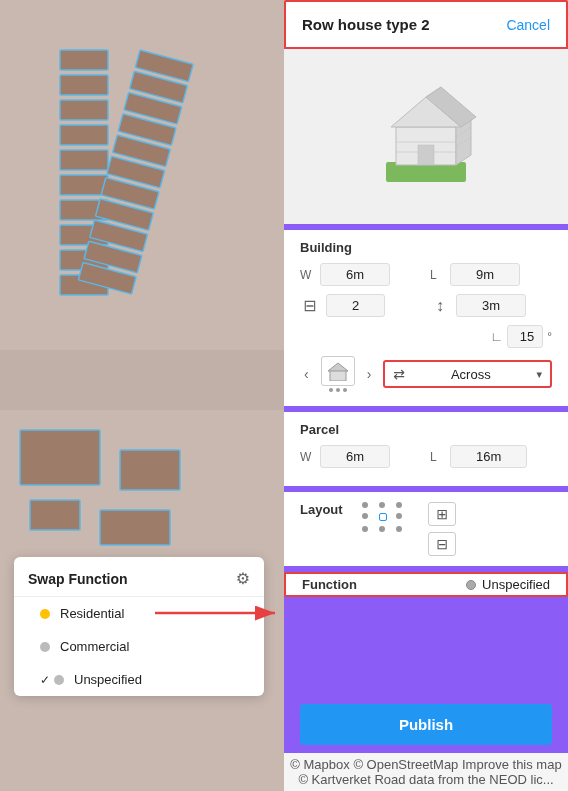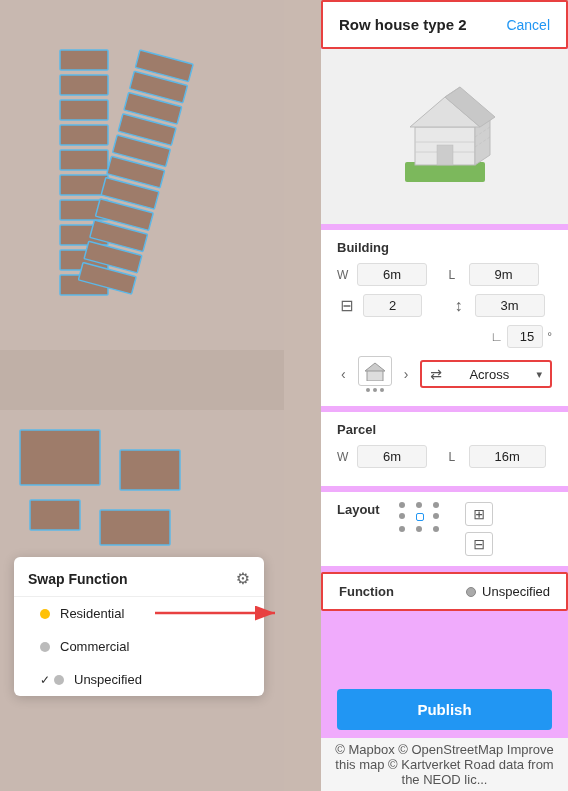--- a/index.html
+++ b/index.html
@@ -19,23 +19,23 @@
       width: 284px;
       height: 791px;
       background: #c9b9b0;
       overflow: hidden;
     }
 
     
     .right-panel {
       position: absolute;
       top: 0; right: 0;
-      width: 247px;
+      width: 284px;
       height: 791px;
-      background: #f0abfc;
+      background: #8b5cf6;
       display: flex;
       flex-direction: column;
       border-radius: 21px;
     }
 
     
     .panel-header {
       display: flex;
       align-items: center;
       justify-content: space-between;
@@ -265,21 +265,21 @@
       align-items: center;
       justify-content: center;
       background: #fff;
       cursor: pointer;
       font-size: 14px;
       color: #555;
     }
 
     
     .function-section {
-      padding: 10px 16px;
+      padding: 3px 16px;
       background: #fff;
       margin-top: 6px;
       border: 2px solid #e84040;
       border-radius: 2px;
       display: flex;
       align-items: center;
       justify-content: space-between;
     }
     .function-title {
       font-size: 13px;

